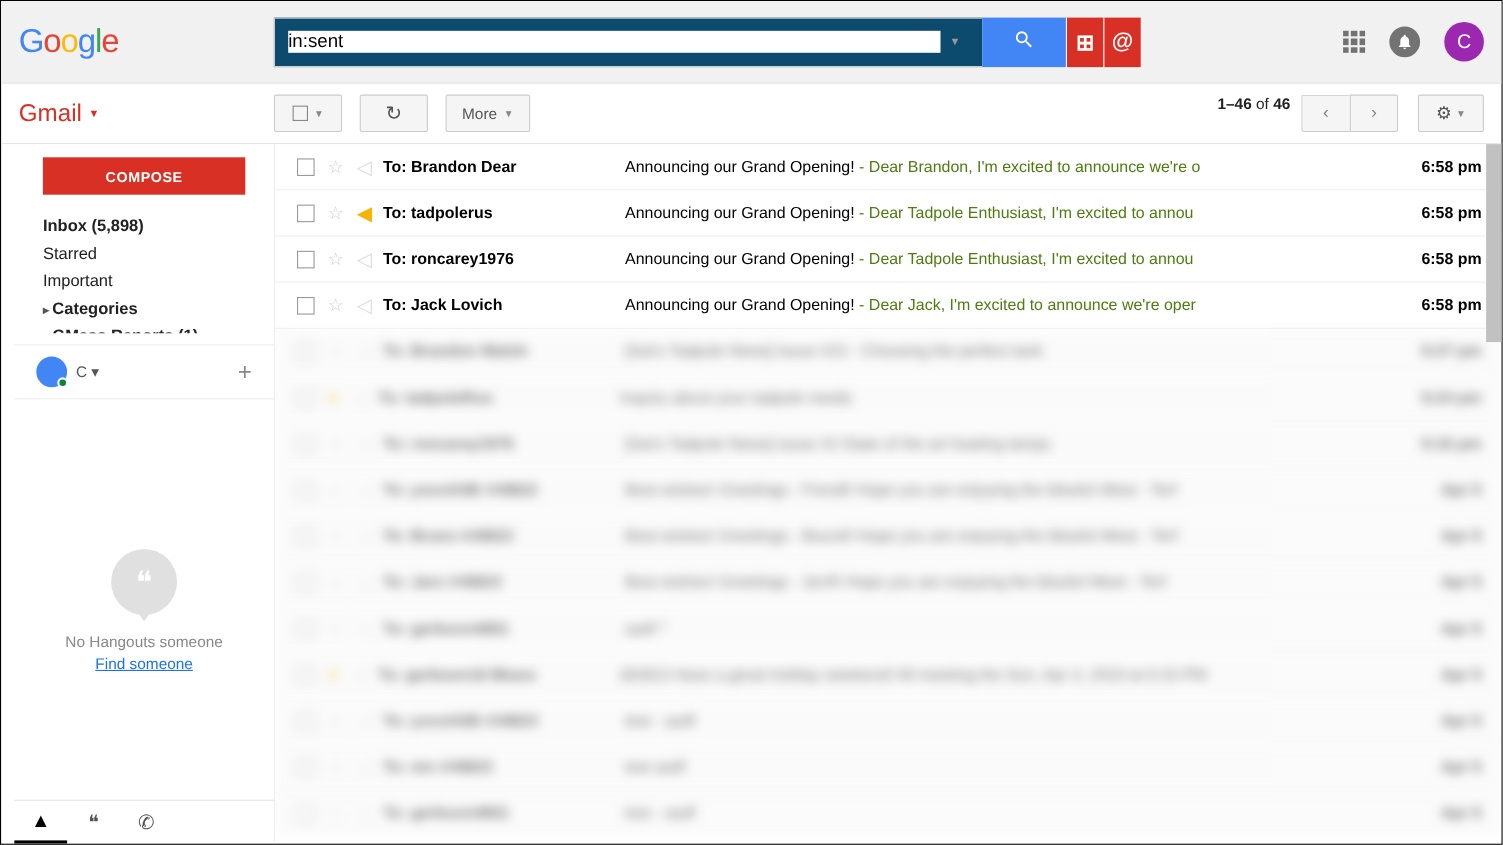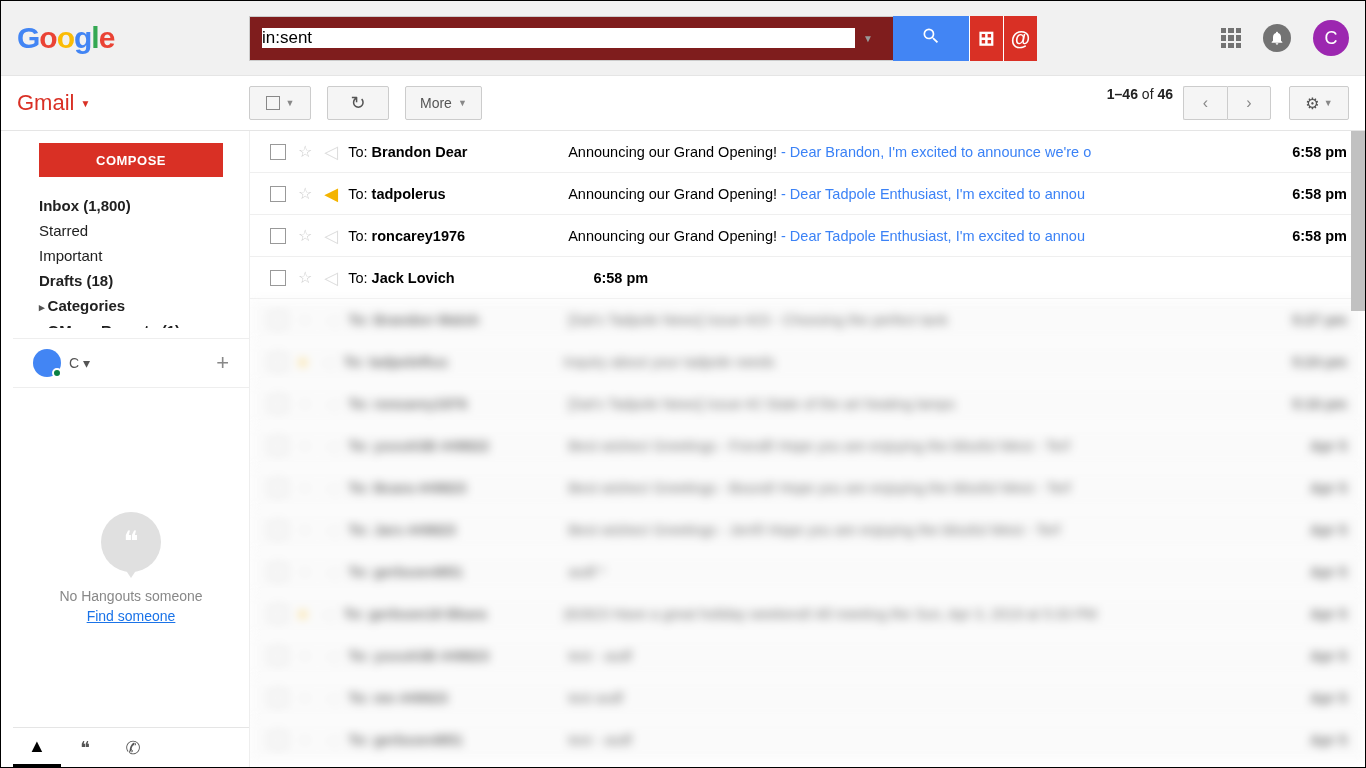--- a/index.html
+++ b/index.html
@@ -1,29 +1,29 @@
 <!DOCTYPE html>
 <html><head>
 <meta charset="utf-8">
 <style>
 * { margin: 0; padding: 0; box-sizing: border-box; font-family: Arial, sans-serif; }
 body { background: #fff; width: 1366px; height: 768px; overflow: hidden; border: 1px solid #000; }
 
 
 .header { height: 75px; background: #f1f1f1; border-bottom: 1px solid #e5e5e5; display: flex; align-items: center; padding: 0 16px; }
 .logo { width: 232px; display: flex; align-items: center; }
-.logo-text { font-size: 30px; font-weight: 700; letter-spacing: -1px; }
+.logo-text { font-size: 30px; font-weight: 400; letter-spacing: -1px; }
 .g1 { color: #4285f4; }
 .o1 { color: #ea4335; }
 .o2 { color: #fbbc05; }
 .g2 { color: #4285f4; }
 .l { color: #34a853; }
 .e { color: #ea4335; }
 .search-container { display: flex; align-items: stretch; height: 45px; }
-.search-box { width: 644px; background: #7f1d1d; border: 1px solid #ccc; border-right: none; display: flex; align-items: center; padding: 0 12px; font-size: 17px; }
+.search-box { width: 644px; background: #0c4a6e; border: 1px solid #ccc; border-right: none; display: flex; align-items: center; padding: 0 12px; font-size: 17px; }
 .search-input { flex: 1; border: none; outline: none; font-size: 17px; }
 .search-dropdown { color: #999; font-size: 10px; padding: 0 8px; }
 .search-btn { width: 76px; background: #4285f4; border: none; display: flex; align-items: center; justify-content: center; }
 .search-icon { color: #fff; font-size: 18px; }
 .ext-btn { width: 34px; background: #d93025; display: flex; align-items: center; justify-content: center; border-left: 1px solid #fff; }
 .ext-icon { color: #fff; font-size: 20px; font-weight: bold; }
 .header-right { margin-left: auto; display: flex; align-items: center; gap: 22px; }
 .apps-icon { width: 20px; height: 20px; display: grid; grid-template-columns: repeat(3, 1fr); gap: 2px; }
 .apps-icon span { background: #737373; }
 .bell-icon { width: 28px; height: 28px; background: #737373; border-radius: 50%; display: flex; align-items: center; justify-content: center; color: #fff; font-size: 14px; }
@@ -72,25 +72,25 @@
 
 .email-list { flex: 1; overflow-y: auto; border-left: 1px solid #eee; }
 .email-row { display: flex; align-items: center; height: 42px; border-bottom: 1px solid #efefef; padding: 0 8px 0 20px; font-size: 14.5px; }
 .email-row.blurred { filter: blur(5px); opacity: 0.55; background: #f7f7f7; }
 .row-cb { width: 16px; height: 16px; border: 1.5px solid #999; margin-right: 12px; }
 .row-star { color: #ccc; margin-right: 12px; font-size: 16px; }
 .row-star.yellow { color: #f4b400; }
 .row-tag { color: #ddd; margin-right: 10px; font-size: 18px; }
 .row-tag.yellow { color: #f4b400; }
 .row-to { width: 220px; white-space: nowrap; overflow: hidden; }
-.row-to-prefix { font-weight: normal; }
+.row-to-prefix { font-weight: bold; }
 .row-to-name { font-weight: bold; }
 .row-subject { flex: 1; white-space: nowrap; overflow: hidden; text-overflow: ellipsis; }
 .row-subject-bold { font-weight: normal; }
-.row-subject-preview { color: #3b82f6; font-weight: normal; }
+.row-subject-preview { color: #4d7c0f; font-weight: normal; }
 .row-time { width: 90px; text-align: right; font-weight: bold; padding-right: 10px; }
 
 
 .scroll-hint { position: absolute; right: 1px; top: 131px; width: 14px; height: 180px; background: #c1c1c1; }
 </style>
 </head>
 <body>
 
 <div class="header">
   <div class="logo">
@@ -170,24 +170,23 @@
       <span>⚙</span>
       <span style="font-size:9px;color:#888">▼</span>
     </div>
   </div>
 </div>
 
 <div class="content">
   <div class="sidebar">
     <button class="compose-btn">COMPOSE</button>
     <ul class="nav-list" id="nav-list">
-        <li class="nav-item bold">Inbox (1,800)</li>
+        <li class="nav-item bold">Inbox (5,898)</li>
         <li class="nav-item">Starred</li>
         <li class="nav-item">Important</li>
-        <li class="nav-item bold">Drafts (18)</li>
         <li class="nav-item bold cat">Categories</li>
         <li class="nav-item bold cat" style="height: 10px; overflow: hidden;">GMass Reports (1)</li>
       </ul>
     <div class="user-row">
       <div class="user-avatar">
           <div class="user-dot"></div>
         </div>
       <span class="user-name">C ▾</span>
       <span class="user-add">+</span>
     </div>
@@ -232,20 +231,21 @@
     <span class="row-tag ">◁</span>
     <div class="row-to"><span class="row-to-prefix">To: </span><span class="row-to-name">roncarey1976</span></div>
     <div class="row-subject"><span class="row-subject-bold">Announcing our Grand Opening!</span><span class="row-subject-preview"> - Dear Tadpole Enthusiast, I'm excited to annou</span></div>
     <div class="row-time">6:58 pm</div>
       </div>
       <div class="email-row">
     <div class="row-cb"></div>
     <span class="row-star">☆</span>
     <span class="row-tag ">◁</span>
     <div class="row-to"><span class="row-to-prefix">To: </span><span class="row-to-name">Jack Lovich</span></div>
+    <div class="row-subject"><span class="row-subject-bold">Announcing our Grand Opening!</span><span class="row-subject-preview"> - Dear Jack, I'm excited to announce we're oper</span></div>
     <div class="row-time">6:58 pm</div>
       </div>
       <div class="email-row blurred">
     <div class="row-cb"></div>
     <span class="row-star ">☆</span>
     <span class="row-tag">◁</span>
     <div class="row-to"><span class="row-to-name">To: Brandon Walsh</span></div>
     <div class="row-subject"><span class="row-subject-bold">[Sat's Tadpole News] Issue #23 - Choosing the perfect tank</span></div>
     <div class="row-time">5:27 pm</div>
       </div>

